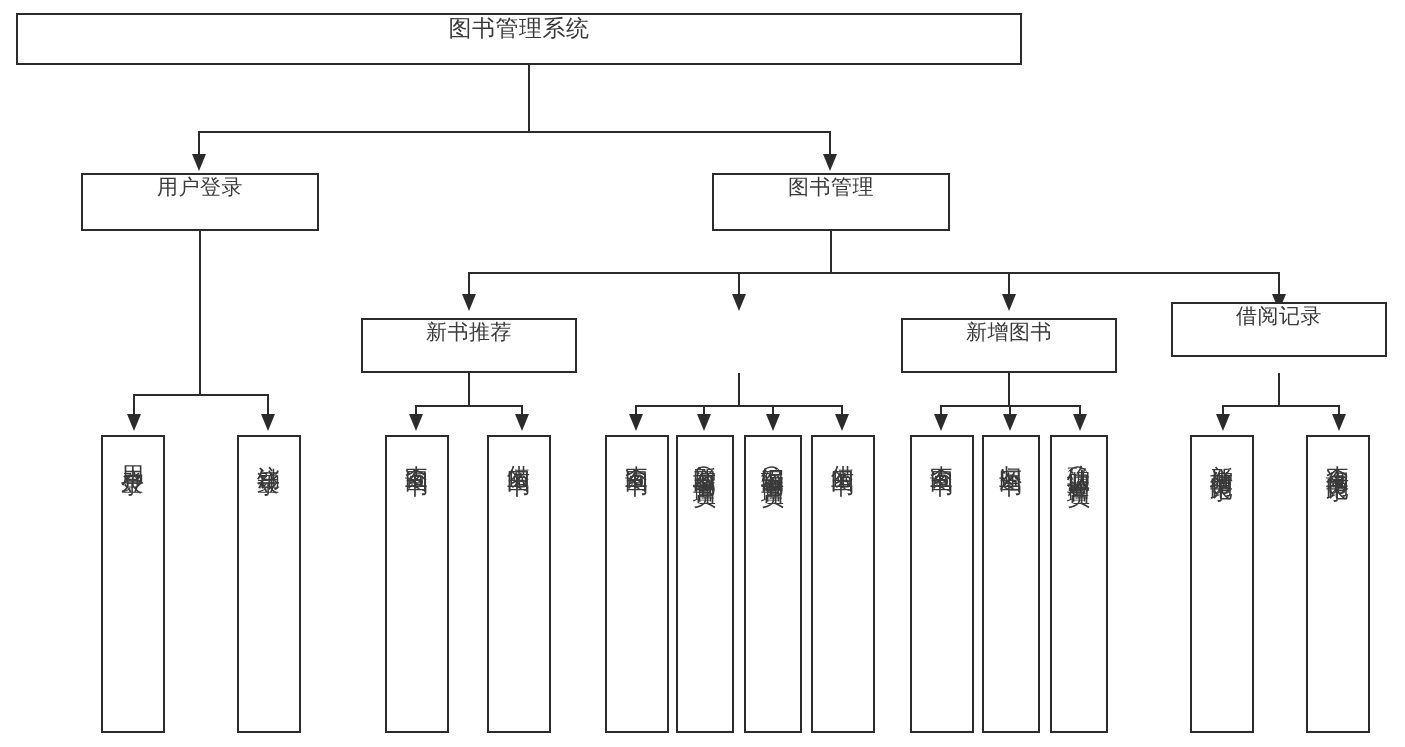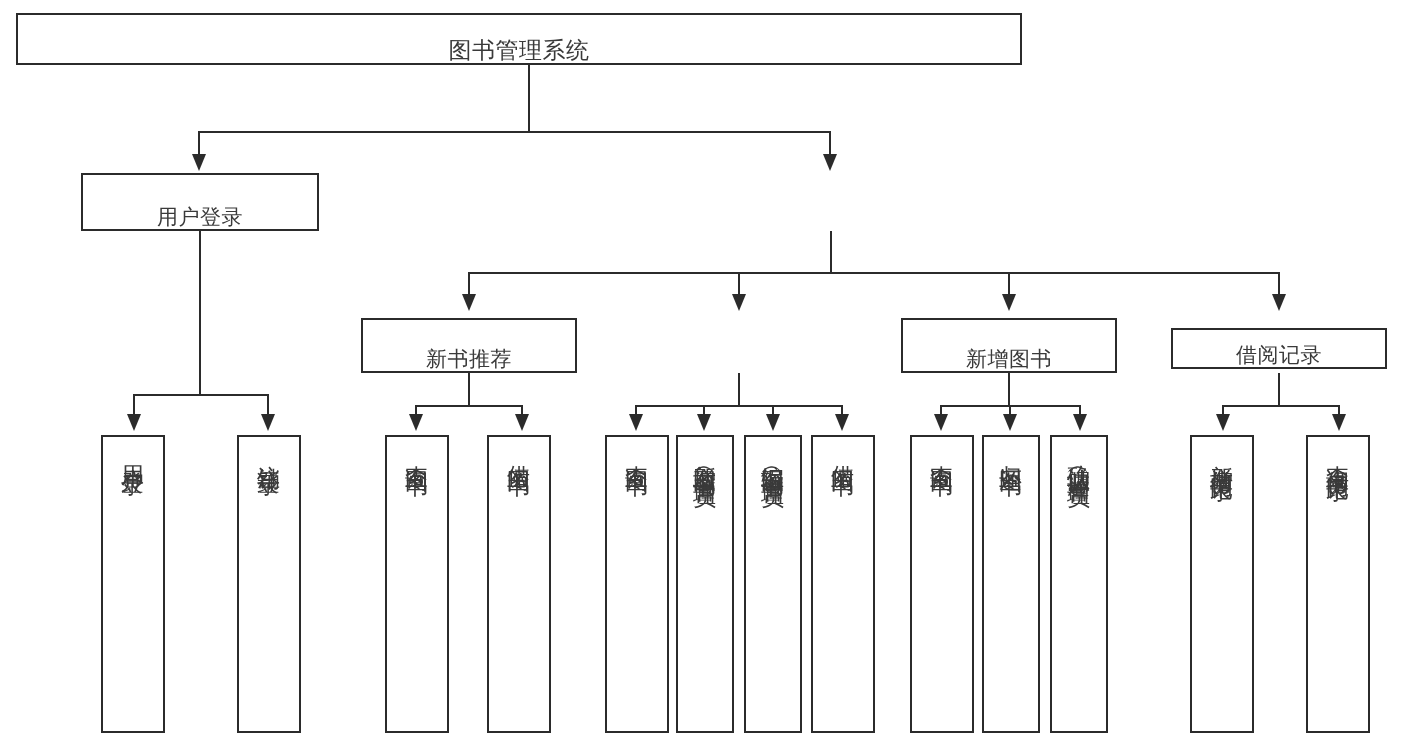--- a/index.html
+++ b/index.html
@@ -11,21 +11,21 @@
   }
   #canvas{position:relative;width:1405px;height:747px;background:#fff;}
 
   
   .node{
     position:absolute;
     box-sizing:border-box;
     background:#ffffff;
     border:2px solid #2b2b2b;
     display:flex;
-    align-items:flex-end;
+    align-items:flex-start;
     justify-content:center;
     color:#2f2f2f;
   }
   .node .lbl{
     font-size:21px;
     line-height:1.15;
     letter-spacing:0.5px;
     white-space:nowrap;
     color:#3a3a3a;
   }
@@ -86,20 +86,23 @@
   <div class="hline" style="left:198px;top:131px;width:632px;"></div>
   <div class="vline" style="left:198px;top:131px;height:25px;"></div>
   <div class="arrow" style="left:192px;top:154px;"></div>
   <div class="vline" style="left:829px;top:131px;height:25px;"></div>
   <div class="arrow" style="left:823px;top:154px;"></div>
 
   <div class="node" style="left:81px;top:173px;width:238px;height:58px;">
     <span class="lbl">用户登录</span>
   </div>
 
+  <div class="node" style="left:712px;top:173px;width:238px;height:58px;">
+    <span class="lbl">图书管理</span>
+  </div>
 
   <div class="vline" style="left:199px;top:231px;height:164px;"></div>
   <div class="hline" style="left:133px;top:394px;width:134px;"></div>
   <div class="vline" style="left:133px;top:394px;height:22px;"></div>
   <div class="arrow" style="left:127px;top:414px;"></div>
   <div class="vline" style="left:267px;top:394px;height:22px;"></div>
   <div class="arrow" style="left:261px;top:414px;"></div>
 
   <div class="vline" style="left:830px;top:231px;height:42px;"></div>
   <div class="hline" style="left:468px;top:272px;width:811px;"></div>
@@ -115,21 +118,21 @@
 
   <div class="vline" style="left:1278px;top:272px;height:24px;"></div>
   <div class="arrow" style="left:1272px;top:294px;"></div>
 
   <div class="node" style="left:361px;top:318px;width:216px;height:55px;">
     <span class="lbl">新书推荐</span>
   </div>
   <div class="node" style="left:901px;top:318px;width:216px;height:55px;">
     <span class="lbl">新增图书</span>
   </div>
-  <div class="node" style="left:1171px;top:328px;width:216px;height:41px;">
+  <div class="node" style="left:1171px;top:302px;width:216px;height:55px;">
     <span class="lbl">借阅记录</span>
   </div>
 
   <div class="vline" style="left:468px;top:373px;height:33px;"></div>
   <div class="hline" style="left:415px;top:405px;width:106px;"></div>
   <div class="vline" style="left:415px;top:405px;height:11px;"></div>
   <div class="arrow" style="left:409px;top:414px;"></div>
   <div class="vline" style="left:521px;top:405px;height:11px;"></div>
   <div class="arrow" style="left:515px;top:414px;"></div>
 

